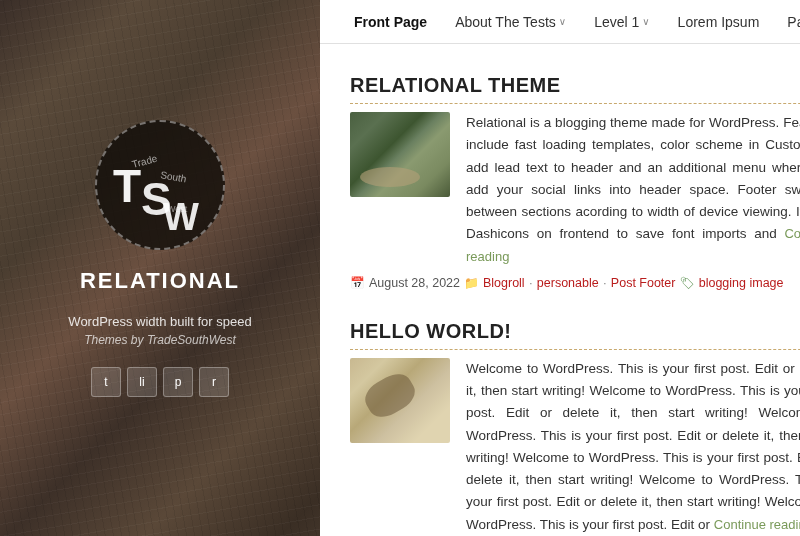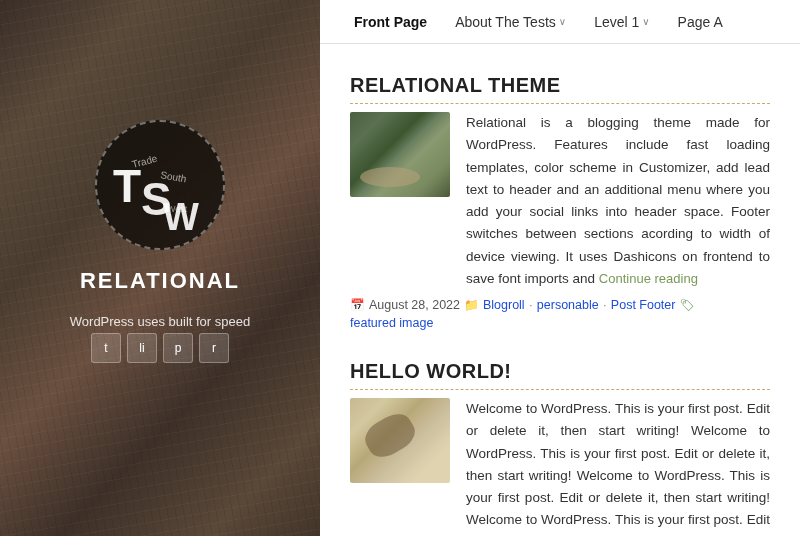--- a/index.html
+++ b/index.html
@@ -263,21 +263,21 @@
       font-size: 12px;
     }
     .post-meta .date {
       color: #555;
     }
     .post-meta .folder-icon {
       color: #888;
       font-size: 12px;
     }
     .post-meta a {
-      color: #1d4ed8;
+      color: #b91c1c;
       text-decoration: none;
       font-size: 12.5px;
     }
     .post-meta .separator {
       color: #888;
     }
     .post-meta .tag-icon {
       color: #5a9050;
       font-size: 12px;
     }
@@ -299,37 +299,39 @@
 
         <text x="36" y="85" font-family="Arial Black, Arial" font-size="46" font-weight="900" fill="#ffffff" opacity="0.9">S</text>
 
         <text x="62" y="82" font-family="Arial" font-size="9" fill="rgba(255,255,255,0.5)">West</text>
 
         <text x="58" y="100" font-family="Arial Black, Arial" font-size="38" font-weight="900" fill="#ffffff" opacity="0.9">W</text>
       </svg>
     </div>
 
     <div class="site-title">RELATIONAL</div>
-    <div class="site-tagline">WordPress uses built for speed</div>
+    <div class="site-tagline">WordPress width built for speed</div>
+    <div class="site-credit">Themes by TradeSouthWest</div>
 
     <div class="social-links">
       <div class="social-link">t</div>
       <div class="social-link">li</div>
       <div class="social-link">p</div>
       <div class="social-link">r</div>
     </div>
   </div>
 </div>
 
 <div class="main-content">
 
   <nav class="top-nav">
     <a class="nav-item active">Front Page</a>
     <a class="nav-item">About The Tests <span class="chevron">∨</span></a>
     <a class="nav-item">Level 1 <span class="chevron">∨</span></a>
+    <a class="nav-item">Lorem Ipsum</a>
     <a class="nav-item">Page A</a>
   </nav>
 
   <div class="posts-area">
 
     <div class="post">
       <div class="post-title">RELATIONAL THEME</div>
       <div class="post-body">
         <div class="post-image">
           <div class="post-img-1"></div>
@@ -342,21 +344,21 @@
       <div class="post-meta">
         <span class="calendar-icon">📅</span>
         <span class="date">August 28, 2022</span>
         <span class="folder-icon">📁</span>
         <a>Blogroll</a>
         <span class="separator">·</span>
         <a>personable</a>
         <span class="separator">·</span>
         <a>Post Footer</a>
         <span class="tag-icon">🏷</span>
-        <a>featured image</a>
+        <a>blogging image</a>
       </div>
     </div>
 
     <div class="post">
       <div class="post-title">HELLO WORLD!</div>
       <div class="post-body">
         <div class="post-image">
           <div class="post-img-2"></div>
         </div>
         <div class="post-text">

